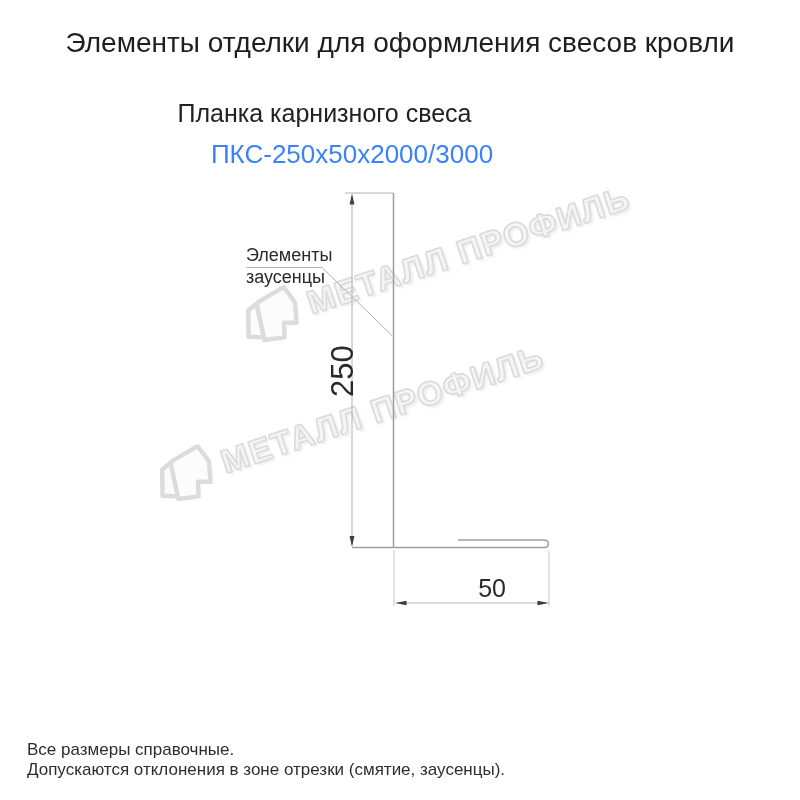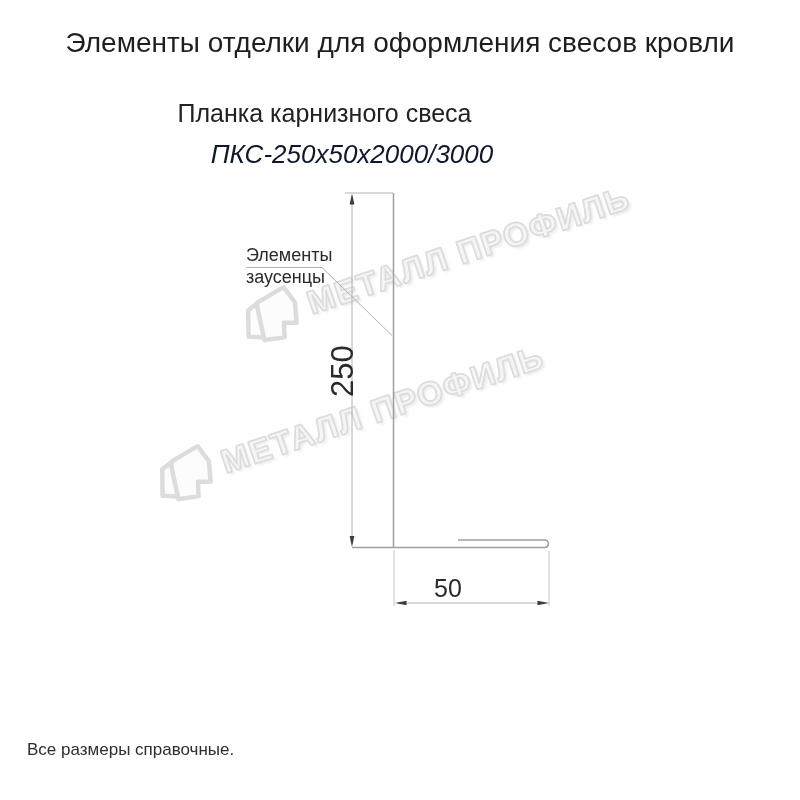--- a/index.html
+++ b/index.html
@@ -14,21 +14,21 @@
     position:absolute;top:27px;left:0;width:800px;
     text-align:center;font-size:28px;font-weight:400;color:#1e1e1e;
     letter-spacing:0px;z-index:3;
   }
   .product-name{
     position:absolute;top:99px;left:0;width:649px;
     text-align:center;font-size:25px;font-weight:400;color:#222;z-index:3;
   }
   .product-code{
     position:absolute;top:139px;left:0;width:704px;
-    text-align:center;font-size:26px;font-weight:400;color:#0f172a;z-index:3;font-style:italic;
+    text-align:center;font-size:26px;font-weight:400;color:#3b82f6;z-index:3;
   }
   
   .wm{
     position:absolute;display:flex;align-items:center;gap:10px;
     transform-origin:0 50%;transform:rotate(-18.5deg);
     z-index:1;pointer-events:none;
   }
   .wm-text{
     font-size:33px;font-weight:700;letter-spacing:1.5px;white-space:nowrap;
     color:#f5f5f5;
@@ -45,21 +45,21 @@
     font-size:18px;line-height:22px;color:#2a2a2a;
   }
   .dim-height{
     position:absolute;left:303px;top:355px;width:80px;height:32px;
     display:flex;align-items:center;justify-content:center;
     transform:rotate(-90deg);
     font-size:31px;color:#2a2a2a;z-index:3;
   }
   .dim-width{
     position:absolute;left:434px;top:574px;width:72px;
-    text-align:left;font-size:25px;color:#2a2a2a;z-index:3;
+    text-align:right;font-size:25px;color:#2a2a2a;z-index:3;
   }
   
   .footer{
     position:absolute;left:27px;top:740px;z-index:3;
     font-size:17px;line-height:20px;color:#2e2e2e;
   }
 </style>
 </head>
 <body>
 
@@ -107,13 +107,14 @@
 
 <div class="face-label">
   <div>Элементы</div>
   <div>заусенцы</div>
 </div>
 <div class="dim-height">250</div>
 <div class="dim-width">50</div>
 
 <div class="footer">
   <div>Все размеры справочные.</div>
+  <div>Допускаются отклонения в зоне отрезки (смятие, заусенцы).</div>
 </div>
 
 </body></html>

